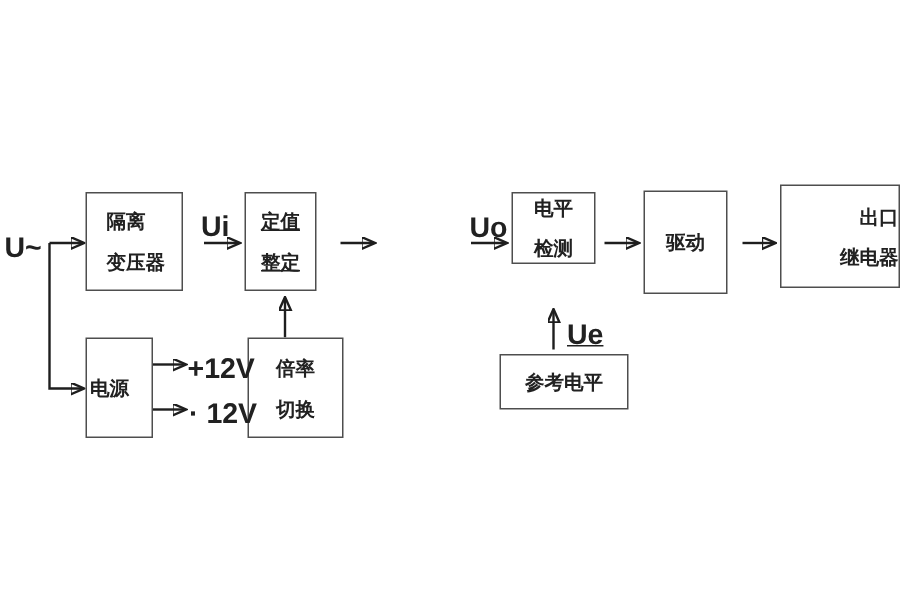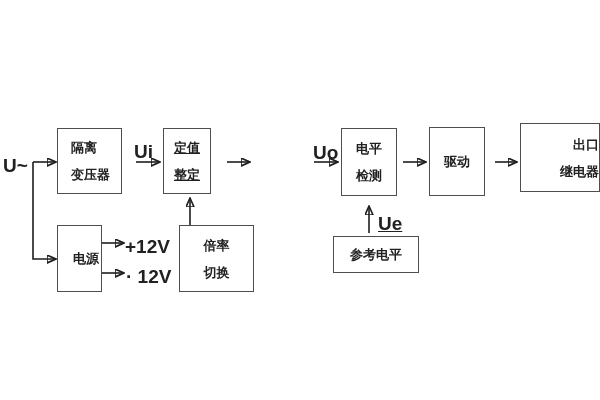--- a/index.html
+++ b/index.html
@@ -39,25 +39,25 @@
     align-items: center;
     font-size: 13px;
     font-weight: 700;
     line-height: 27px;
     white-space: nowrap;
   }
   .box.align-left { align-items: flex-start; }
   #b-isolation  { left: 57px;  top: 128px; width: 65px; height: 66px; padding-left: 13px; }
   #b-setpoint   { left: 163px; top: 128px; width: 48px; height: 66px; text-decoration: underline; }
   #b-rectifier  { left: 252px; top: 127px; width: 56px; height: 67px; }
-  #b-level      { left: 341px; top: 128px; width: 56px; height: 68px; }
+  #b-level      { left: 341px; top: 128px; width: 56px; height: 48px; }
   #b-drive      { left: 429px; top: 127px; width: 56px; height: 69px; }
   #b-relay      { left: 520px; top: 123px; width: 80px; height: 69px; align-items: flex-end; }
-  #b-power      { left: 57px;  top: 225px; width: 45px; height: 67px; padding-left: 15px; }
-  #b-ratio      { left: 179px; top: 225px; width: 75px; height: 67px; }
+  #b-power      { left: 57px;  top: 225px; width: 45px; height: 67px; padding-left: 2px; }
+  #b-ratio      { left: 165px; top: 225px; width: 64px; height: 67px; }
   #b-reference  { left: 333px; top: 236px; width: 86px; height: 37px; line-height: normal; }
   .sig {
     position: absolute;
     font-size: 19px;
     font-weight: 700;
     white-space: nowrap;
   }
   #l-u   { left: 3px;   top: 155px; }
   #l-ui  { left: 134px; top: 141px; }
   #l-uo  { left: 313px; top: 142px; }

